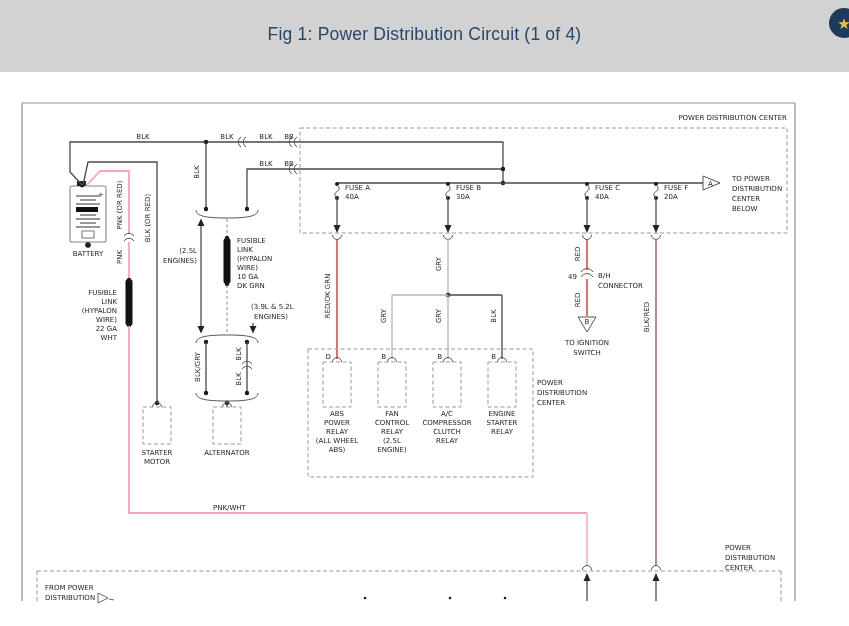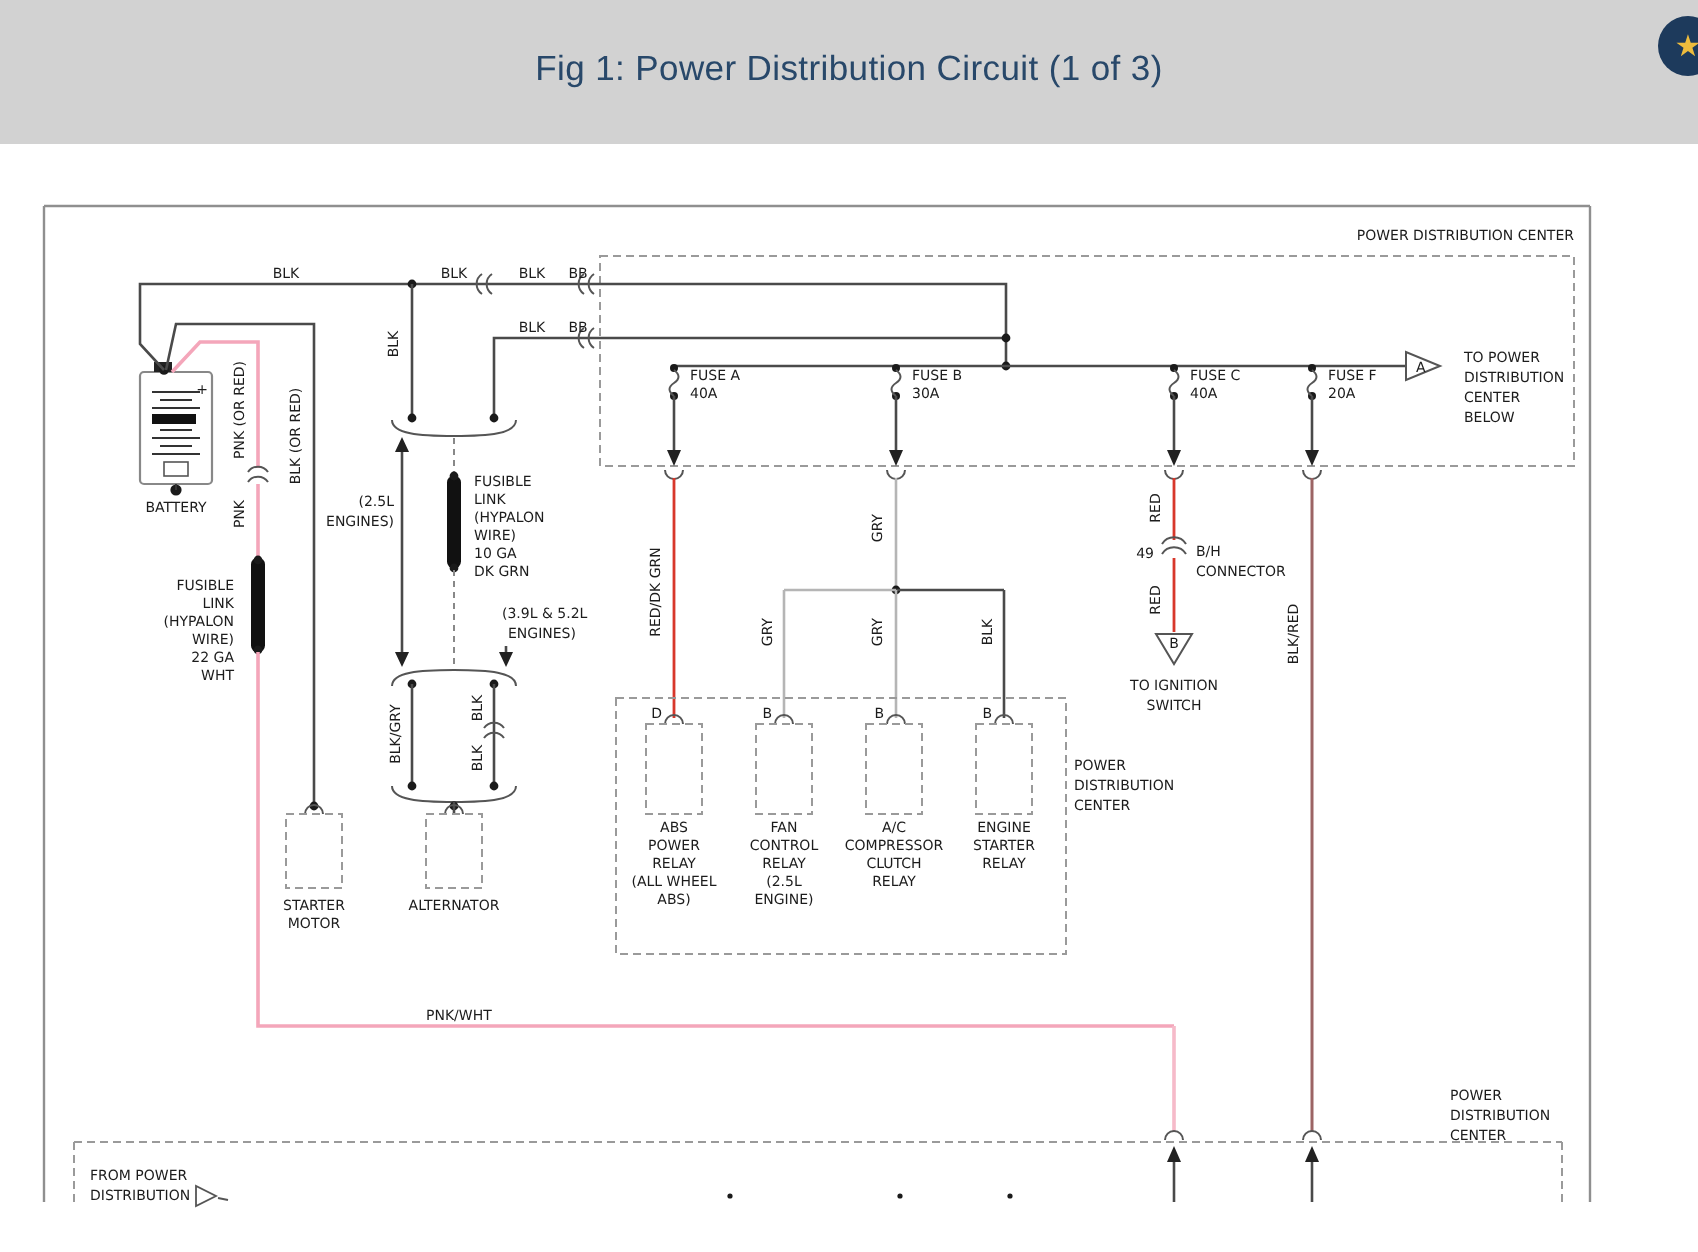--- a/index.html
+++ b/index.html
@@ -18,21 +18,21 @@
   .dashbox{fill:none;stroke:#9a9a9a;stroke-width:1;stroke-dasharray:4,2.5;}
   .conn{stroke:#555;stroke-width:1;fill:none;}
   .dot{fill:#1a1a1a;}
   .arrowhead{fill:#222;stroke:none;}
   .vtx{font-size:7px;}
 </style>
 </head>
 <body>
 
 <div class="header">
-  <div class="title">Fig 1: Power Distribution Circuit (1 of 3)</div>
+  <div class="title">Fig 1: Power Distribution Circuit (1 of 4)</div>
 </div>
 <div class="badge">
     <span>★</span>
   </div>
 
 <svg width="849" height="626" viewBox="0 0 849 626">
 
   <g stroke="#8f8f8f" stroke-width="1.2">
     <line x1="22" y1="103" x2="795" y2="103"></line>
     <line x1="22" y1="103" x2="22" y2="601"></line>

